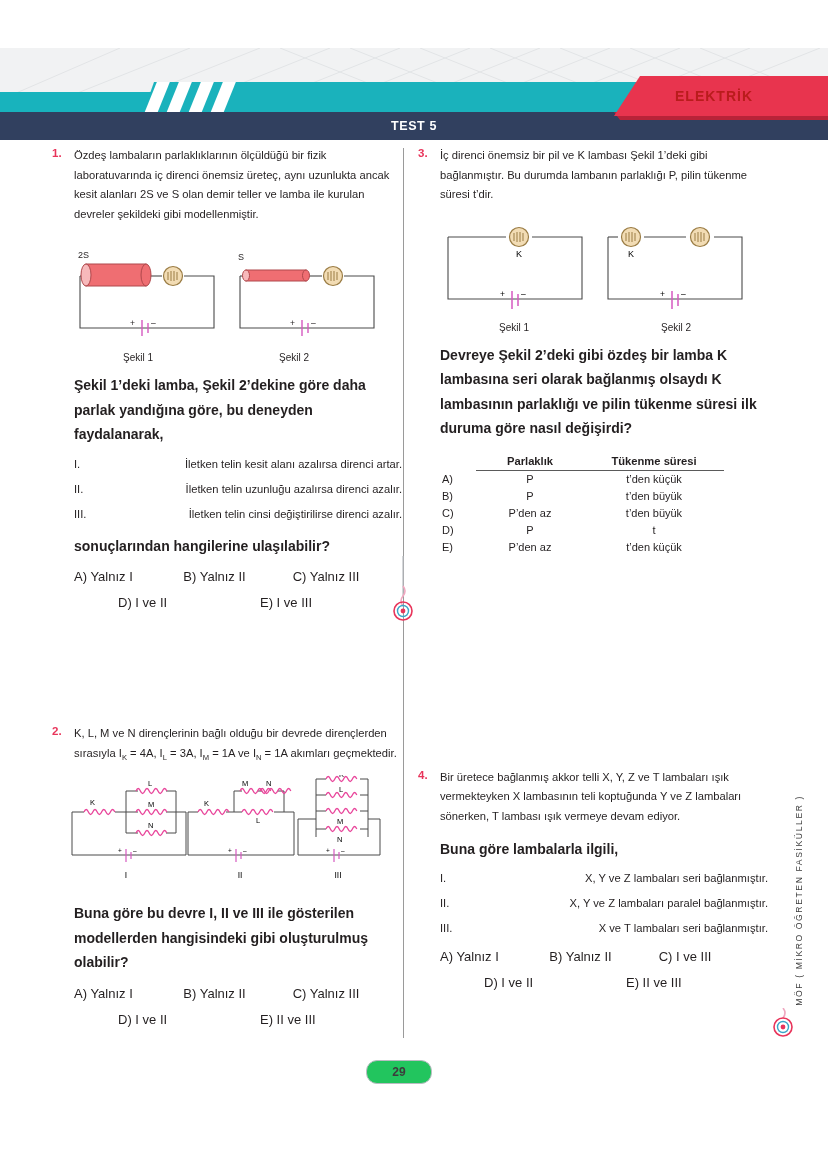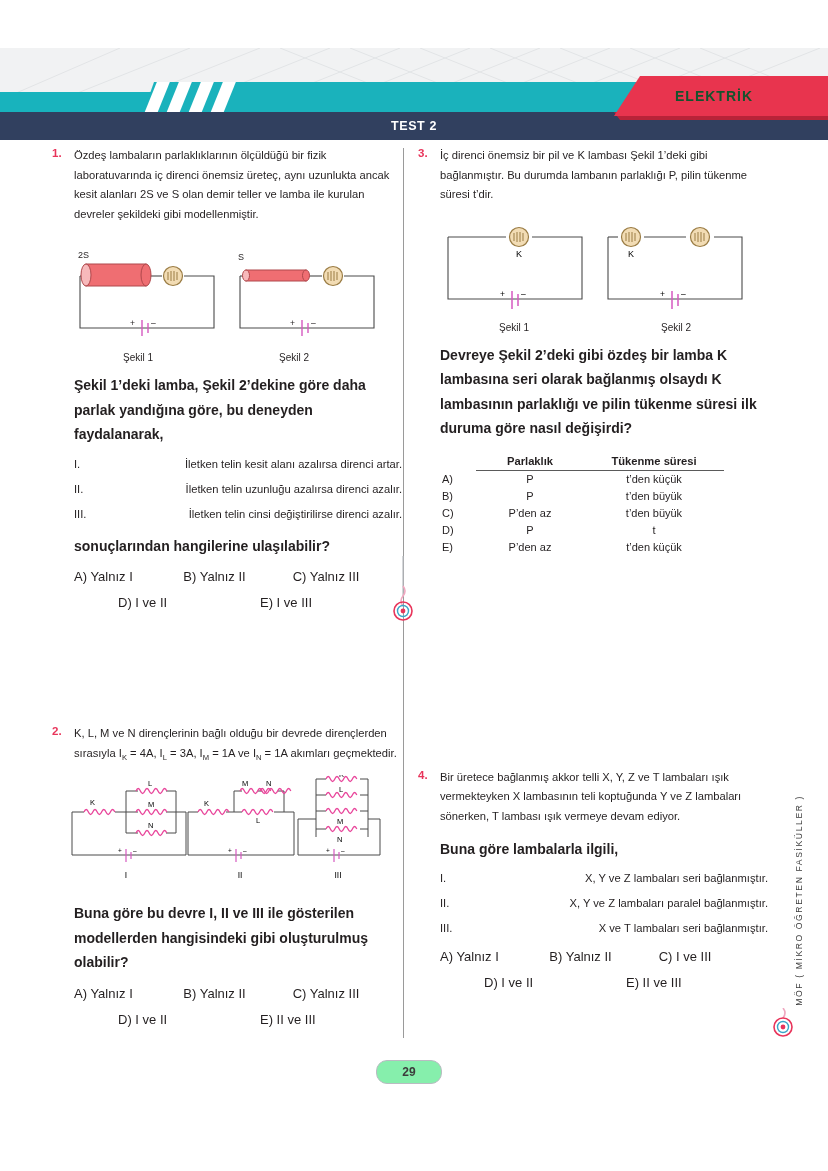--- a/index.html
+++ b/index.html
@@ -42,21 +42,21 @@
     color:#ffffff;font-size:12.5px;font-weight:bold;letter-spacing:.6px;
   }
   .red-tab{
     position:absolute;left:614px;top:76px;width:214px;height:40px;
     background:#e8344e;
     clip-path:polygon(26px 0,100% 0,100% 100%,0 100%);
   }
   .red-tab-label{
     position:absolute;left:614px;top:76px;width:200px;height:40px;
     line-height:40px;text-align:center;
-    color:#14532d;font-size:14px;font-weight:bold;letter-spacing:1px;
+    color:#b91c1c;font-size:14px;font-weight:bold;letter-spacing:1px;
   }
   .red-tab-shadow{
     position:absolute;left:614px;top:112px;width:214px;height:8px;
     background:#b82338;clip-path:polygon(0 0,100% 0,100% 100%,6px 100%);
   }
 
   
   .col{position:absolute;top:146px;width:350px;}
   .col-left{left:52px;}
   .col-right{left:418px;}
@@ -109,24 +109,24 @@
   .sidetext{
     position:absolute;right:24px;top:795px;
     writing-mode:vertical-rl;
     transform:rotate(180deg);
     font-size:8.6px;letter-spacing:1.6px;color:#3a3a3a;
     white-space:nowrap;
   }
 
   
   .pagenum{
-    position:absolute;left:376px;top:1060px;width:64px;height:22px;
+    position:absolute;left:366px;top:1060px;width:64px;height:22px;
     border:1px solid #b9bcc2;border-radius:11px;
     line-height:22px;text-align:center;font-size:12px;font-weight:bold;color:#3c3c3c;
-    background:#86efac;
+    background:#22c55e;
   }
 
   
   .spiral{position:absolute;}
 </style>
 </head>
 <body>
 
 <div class="header">
   <div class="hdr-texture">
@@ -140,21 +140,21 @@
   </div>
 
   <div class="teal-bar"></div>
   <div class="teal-block"></div>
   <div class="chev" style="left:150px;"></div>
   <div class="chev" style="left:172px;"></div>
   <div class="chev" style="left:194px;"></div>
   <div class="chev" style="left:216px;"></div>
 
   <div class="navy-bar"></div>
-  <div class="test-label">TEST 2</div>
+  <div class="test-label">TEST 5</div>
 
   <div class="red-tab-shadow"></div>
   <div class="red-tab"></div>
   <div class="red-tab-label">ELEKTRİK</div>
 </div>
 
 <div class="divider"></div>
 
 <div class="col col-left">
 

